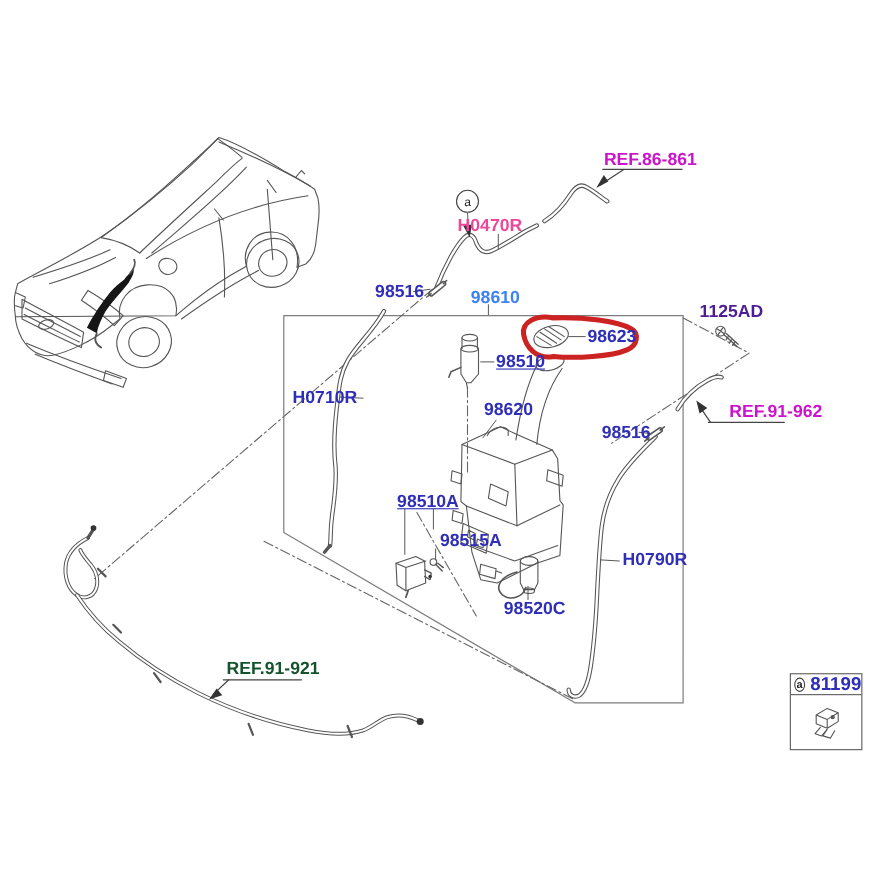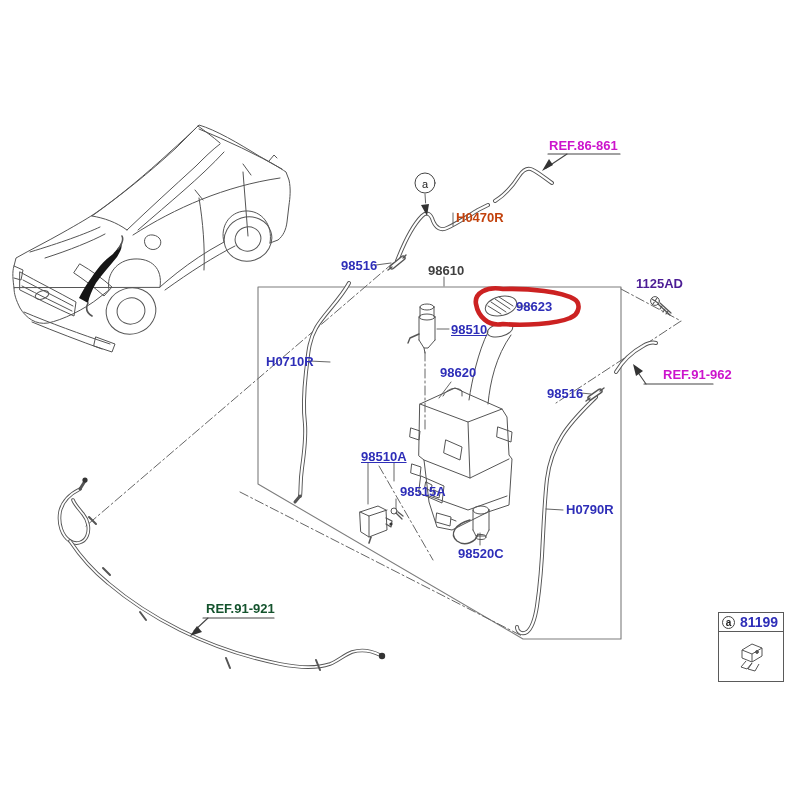--- a/index.html
+++ b/index.html
@@ -1,28 +1,28 @@
 <!DOCTYPE html>
 <html><head>
 <meta charset="utf-8">
 <style>
   html,body{margin:0;padding:0;background:#fff;}
   .stage{position:relative;width:800px;height:800px;background:#ffffff;overflow:hidden;
          font-family:"Liberation Sans",sans-serif;}
   svg.art{position:absolute;left:0;top:0;}
-  .lbl{position:absolute;font-weight:bold;font-size:13px;line-height:14px;white-space:nowrap;
+  .lbl{position:absolute;font-weight:bold;font-size:16px;line-height:14px;white-space:nowrap;
        letter-spacing:0px;}
   .legend-box{position:absolute;left:718px;top:612px;width:66px;height:70px;
               border:1.3px solid #5a5a5a;background:#fff;box-sizing:border-box;}
   .legend-head{height:19px;border-bottom:1.3px solid #5a5a5a;display:flex;align-items:center;
                padding-left:3px;box-sizing:border-box;}
   .legend-marker{width:13px;height:13px;border:1.1px solid #444;border-radius:50%;
                  font-size:10px;font-weight:bold;color:#222;display:flex;align-items:center;
                  justify-content:center;box-sizing:border-box;}
-  .legend-num{font-size:14px;font-weight:bold;margin-left:5px;}
+  .legend-num{font-size:17px;font-weight:bold;margin-left:5px;}
   .legend-icon{display:flex;align-items:center;justify-content:center;height:46px;}
 </style>
 </head>
 <body>
 
 <div class="stage">
 
 <svg class="art" width="800" height="800" viewBox="0 0 800 800">
   <g fill="none" stroke="#555" stroke-width="1" stroke-linecap="round" stroke-linejoin="round">
 
@@ -252,24 +252,24 @@
       <path d="M208,618 L194,631"></path>
       <path fill="#333" stroke="none" d="M190,636 L202,632 L197,626 Z"></path>
     </g>
   </g>
 
   <text x="425" y="187.5" text-anchor="middle" font-family="Liberation Sans, sans-serif" font-size="11" fill="#222">a</text>
 </svg>
 
 <div>
       <div class="lbl ref" style="left: 549px; top: 139px; color: rgb(204, 20, 204);">REF.86-861</div>
-      <div class="lbl part" style="left: 456px; top: 199px; color: #c2410c; margin-top: 12px;">H0470R</div>
+      <div class="lbl part" style="left: 416px; top: 199px; color: #ec4899;">H0470R</div>
       <div class="lbl part" style="left: 341px; top: 259px; color: rgb(46, 46, 184);">98516</div>
-      <div class="lbl part" style="left: 428px; top: 264px; color: #404040;">98610</div>
-      <div class="lbl part" style="left: 516px; top: 300px; color: rgb(46, 46, 184);">98623</div>
+      <div class="lbl part" style="left: 428px; top: 264px; color: #3b82f6;">98610</div>
+      <div class="lbl part" style="left: 534px; top: 300px; color: rgb(46, 46, 184);">98623</div>
       <div class="lbl part" style="left: 636px; top: 277px; color: #4c1d95;">1125AD</div>
       <div class="lbl part" style="left: 451px; top: 323px; color: rgb(46, 46, 184); text-decoration: underline;">98510</div>
       <div class="lbl part" style="left: 266px; top: 355px; color: rgb(46, 46, 184);">H0710R</div>
       <div class="lbl part" style="left: 440px; top: 366px; color: rgb(46, 46, 184);">98620</div>
       <div class="lbl ref" style="left: 647px; top: 368px; color: rgb(204, 20, 204); padding-left: 16px;">REF.91-962</div>
       <div class="lbl part" style="left: 547px; top: 387px; color: rgb(46, 46, 184);">98516</div>
       <div class="lbl part" style="left: 361px; top: 450px; color: rgb(46, 46, 184); text-decoration: underline;">98510A</div>
       <div class="lbl part" style="left: 376px; top: 485px; color: rgb(46, 46, 184); margin-left: 24px;">98515A</div>
       <div class="lbl part" style="left: 566px; top: 503px; color: rgb(46, 46, 184);">H0790R</div>
       <div class="lbl part" style="left: 458px; top: 547px; color: rgb(46, 46, 184);">98520C</div>

